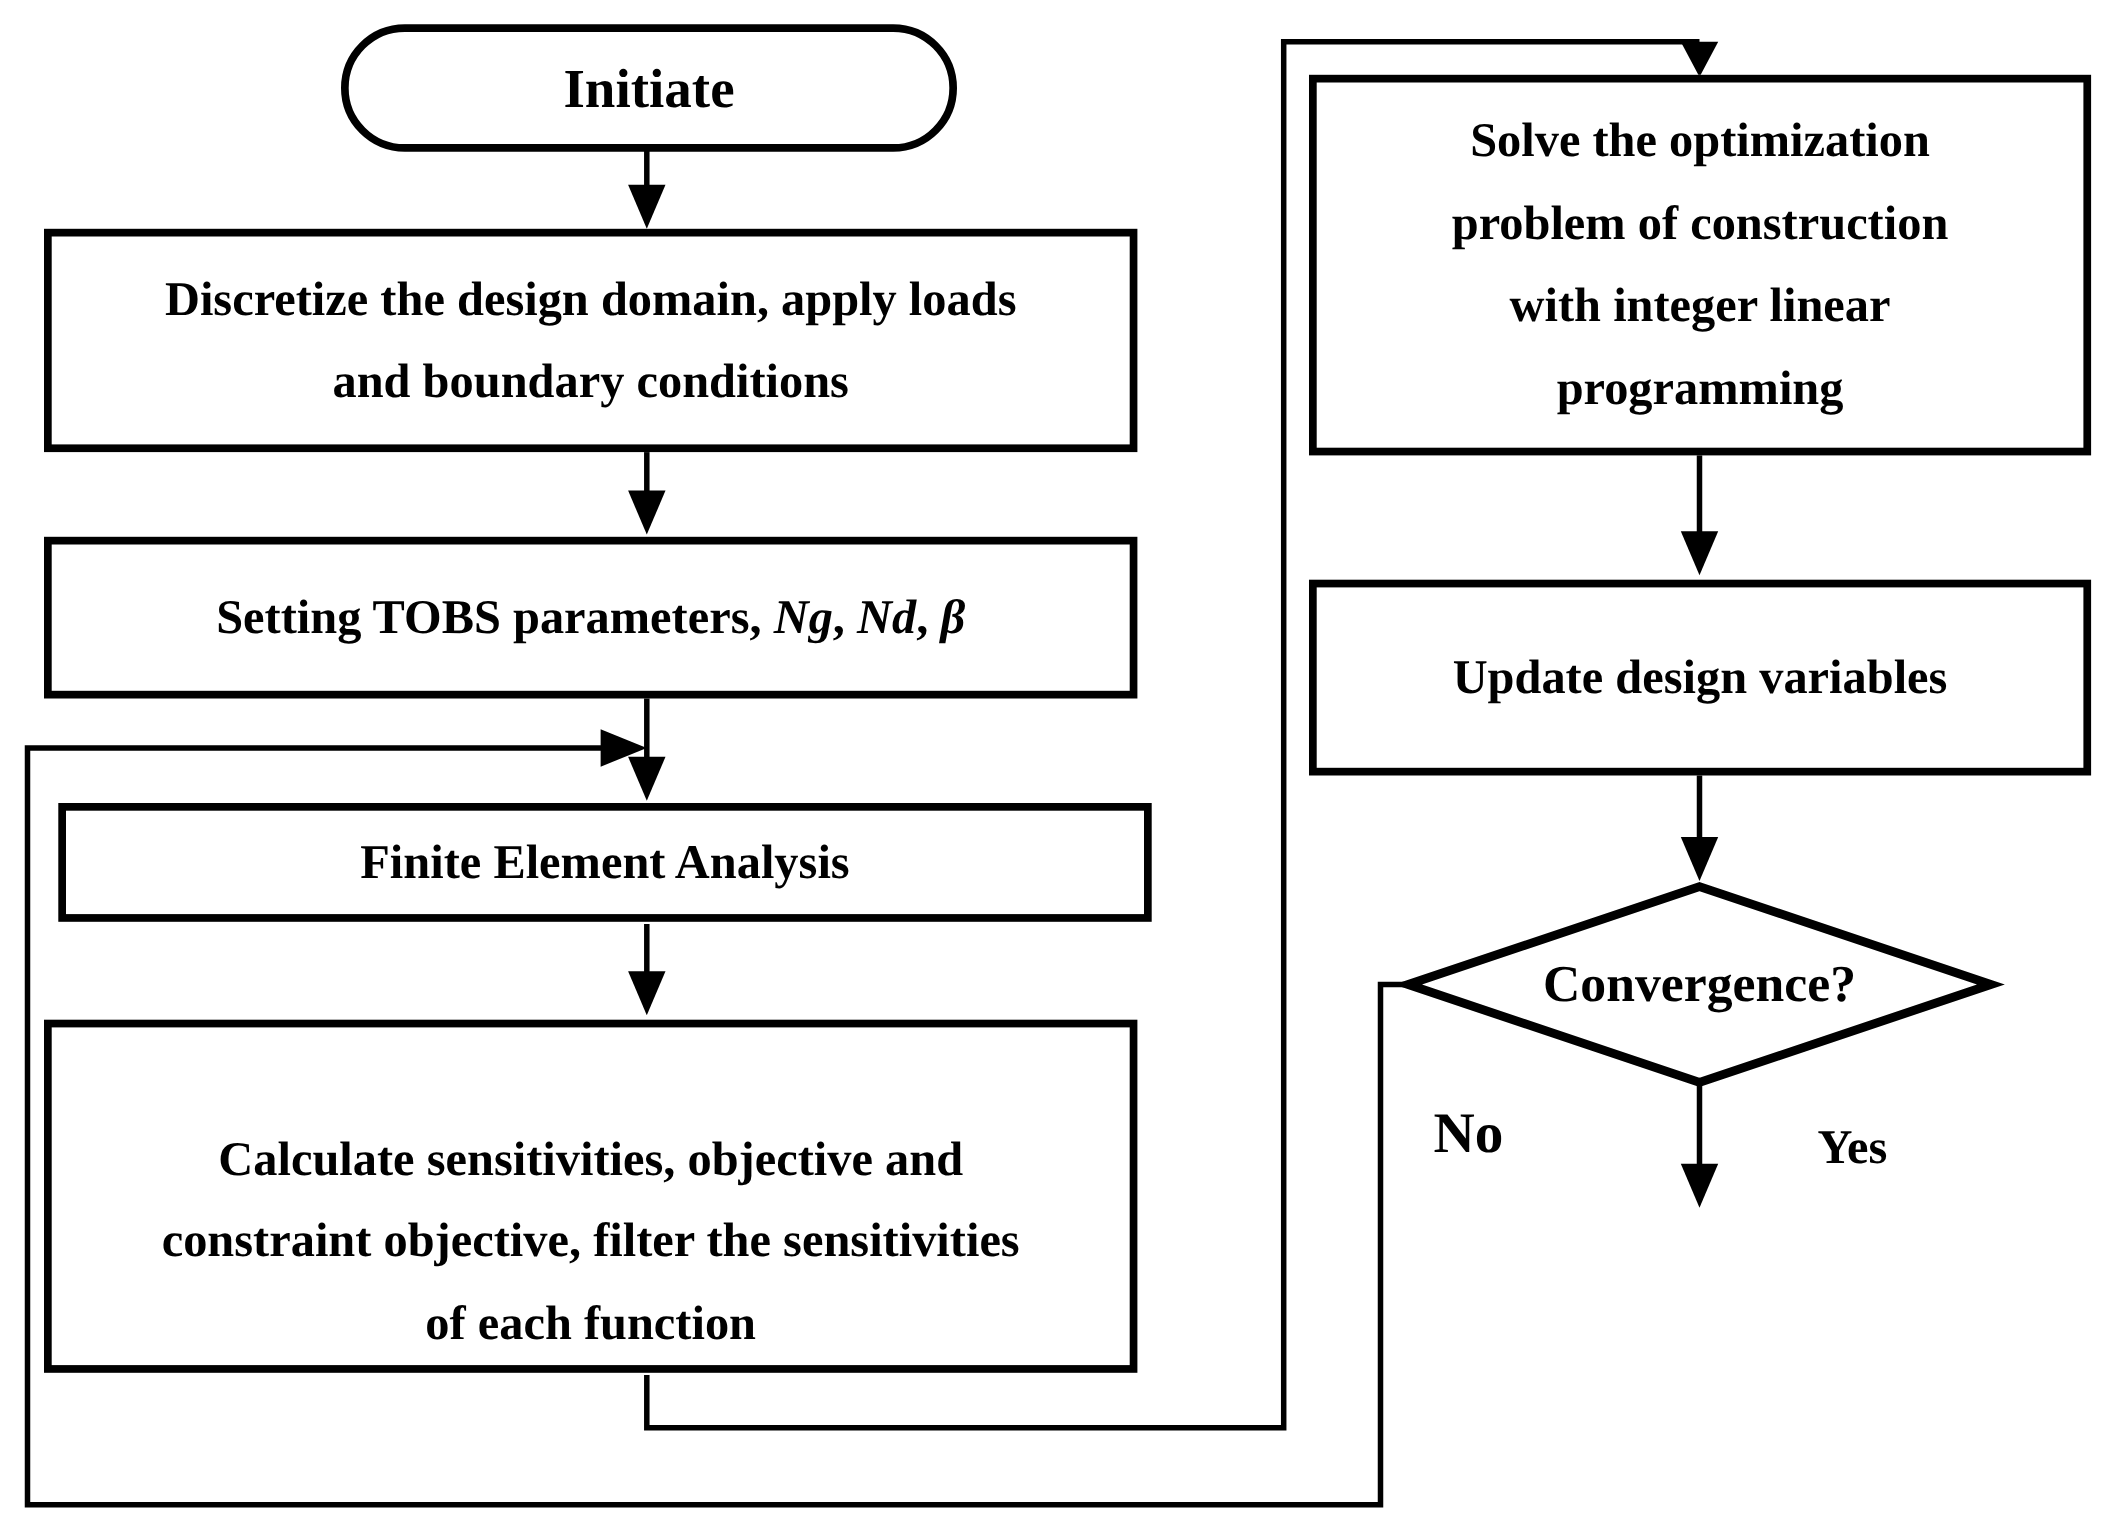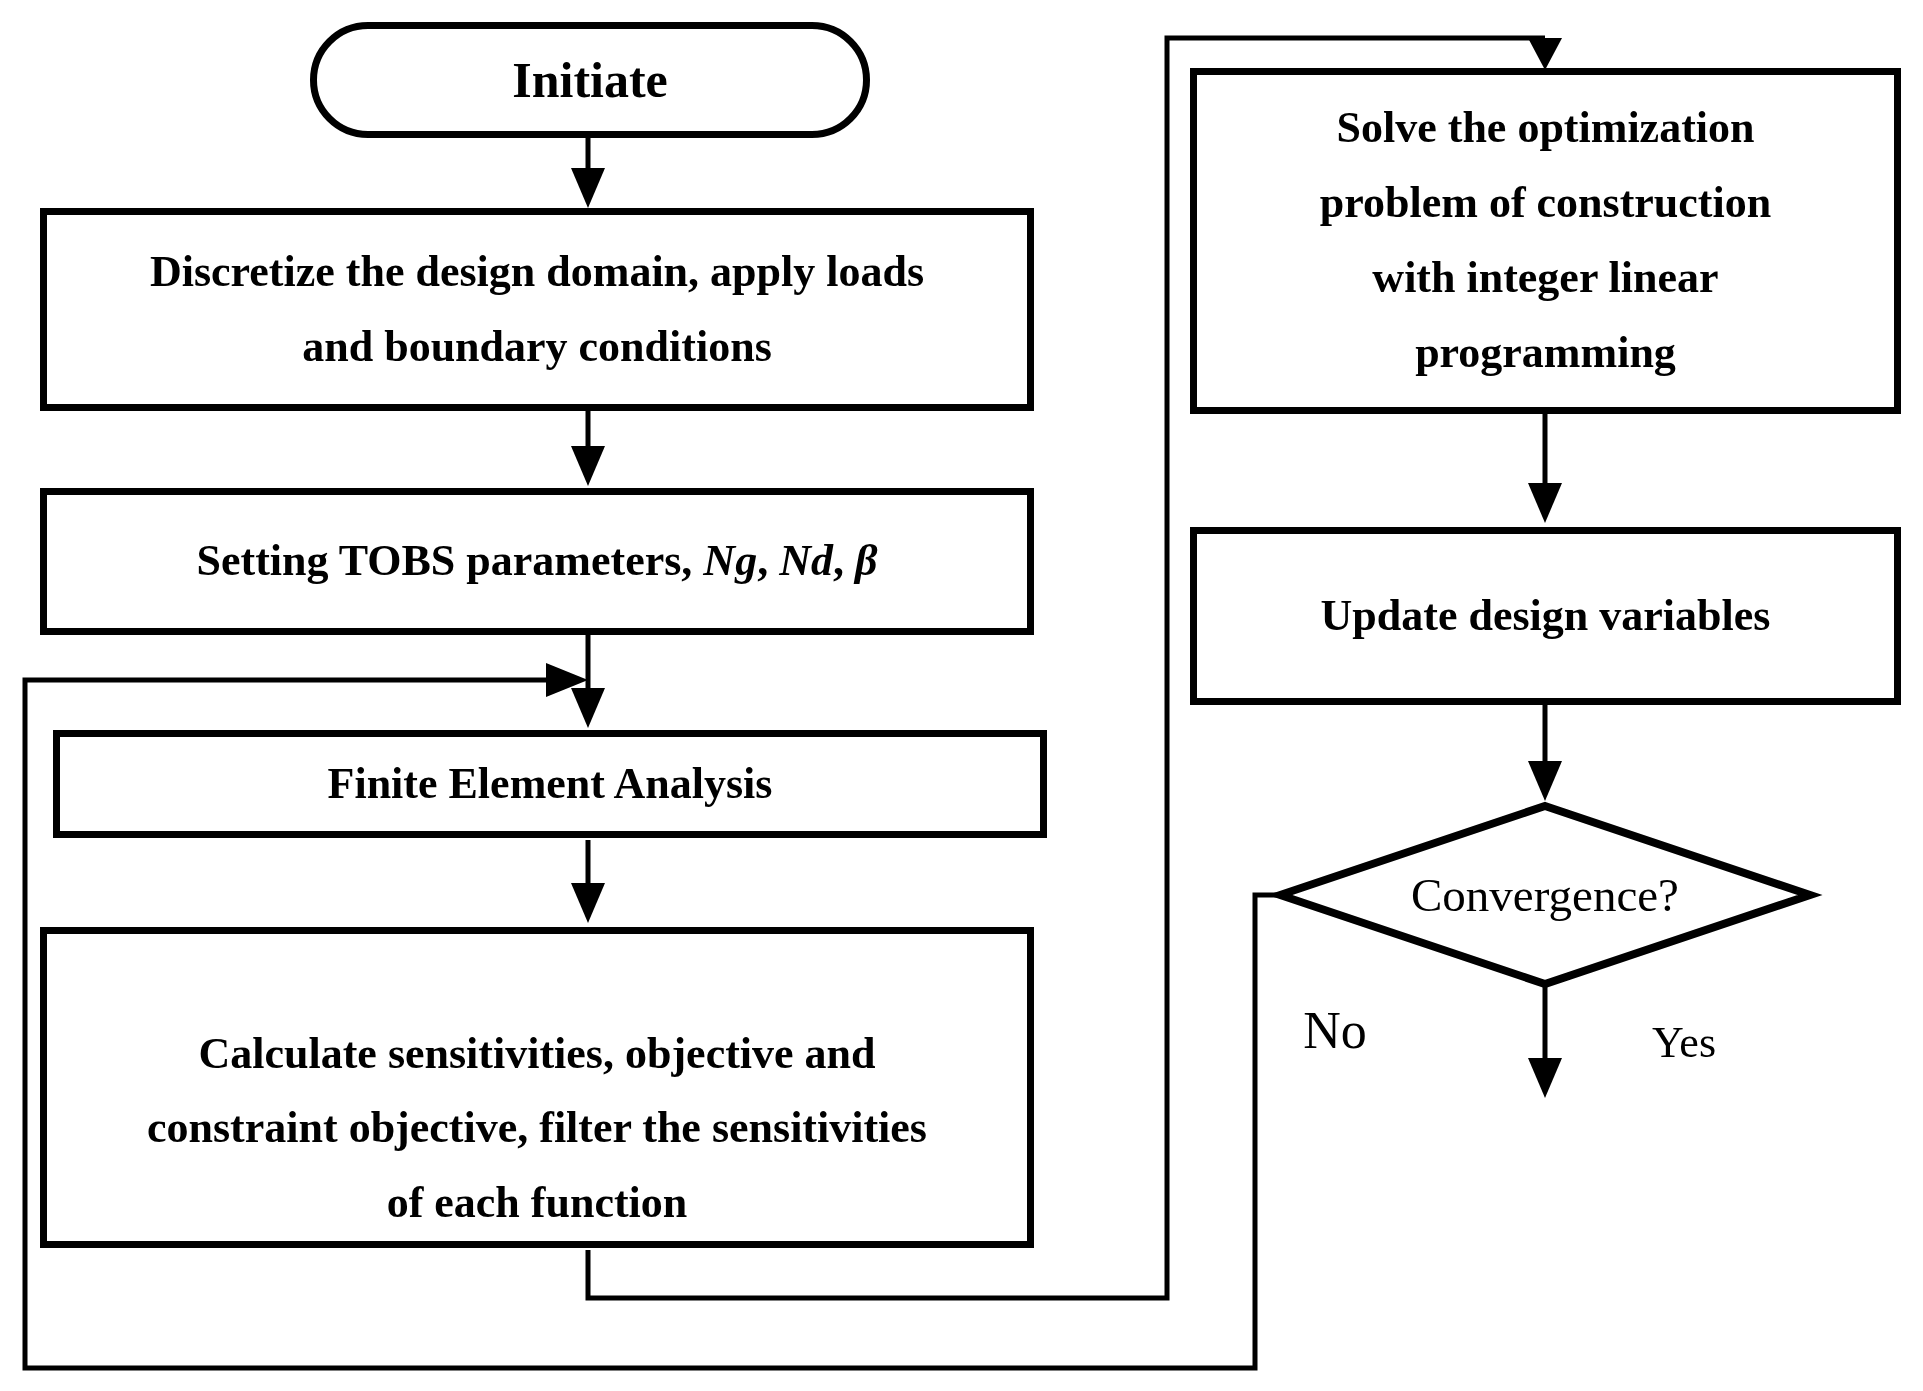--- a/index.html
+++ b/index.html
@@ -33,21 +33,21 @@
   .stadium { border-radius: 60px; }
   .node .line { white-space: nowrap; }
   .terminal-label, .plain-label {
     position: absolute;
     box-sizing: border-box;
     display: flex;
     align-items: center;
     justify-content: center;
     text-align: center;
     color: #000000;
-    font-weight: normal;
+    font-weight: bold;
   }
   .it { font-style: italic; }
   
   .n-initiate   { left: 310px;  top: 22px;   width: 560px; height: 116px; border-radius: 58px; font-size: 50px; }
   .n-discretize { left: 40px;   top: 208px;  width: 994px; height: 203px; }
   .n-setting    { left: 40px;   top: 488px;  width: 994px; height: 147px; }
   .n-fea        { left: 53px;   top: 730px;  width: 994px; height: 108px; }
   .n-calculate  { left: 40px;   top: 927px;  width: 994px; height: 321px; align-items: flex-end; }
   .n-solve      { left: 1190px; top: 68px;   width: 711px; height: 346px; }
   .n-update     { left: 1190px; top: 527px;  width: 711px; height: 178px; justify-content: center; }

